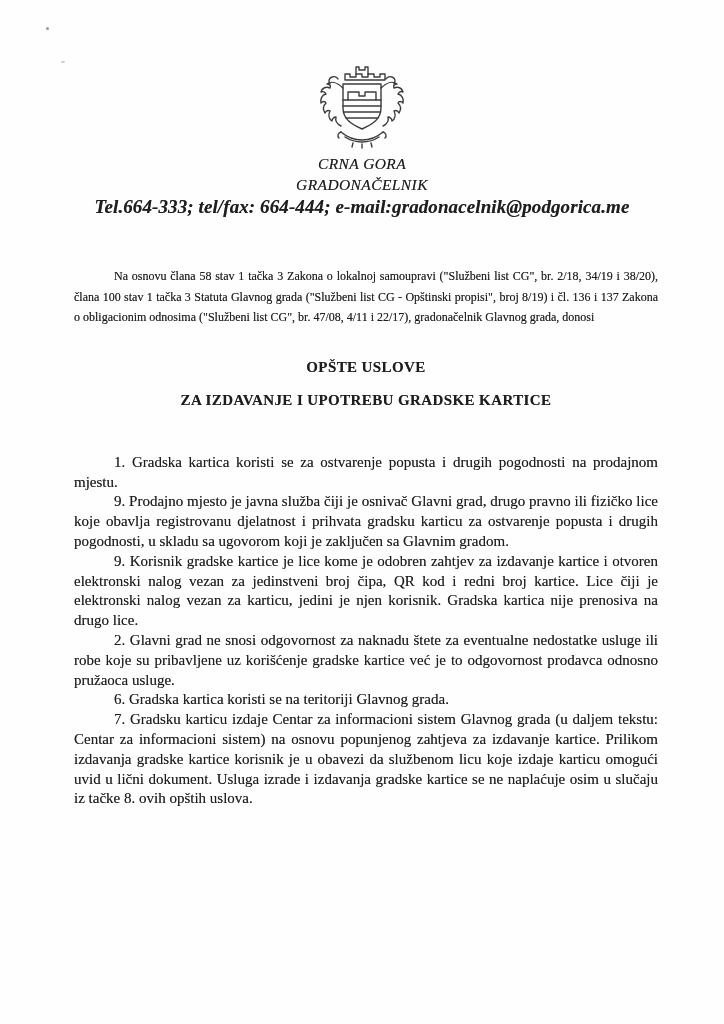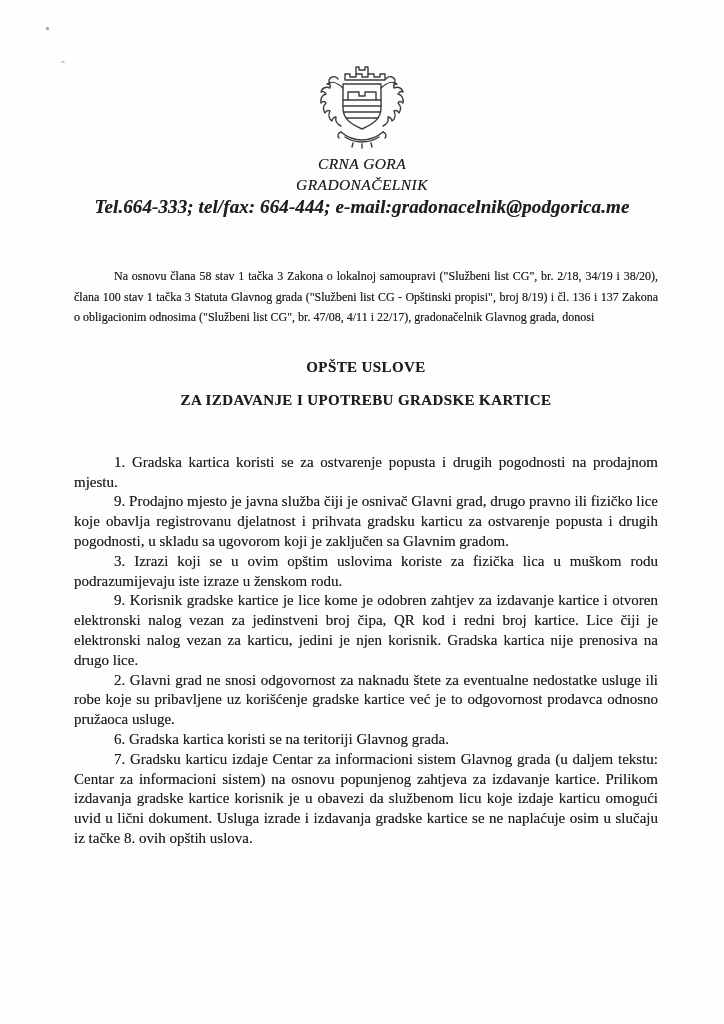--- a/index.html
+++ b/index.html
@@ -146,21 +146,20 @@
     <p class="preamble ink">Na osnovu člana 58 stav 1 tačka 3 Zakona o lokalnoj samoupravi ("Službeni list CG", br. 2/18, 34/19 i 38/20), člana 100 stav 1 tačka 3 Statuta Glavnog grada ("Službeni list CG - Opštinski propisi", broj 8/19) i čl. 136 i 137 Zakona o obligacionim odnosima ("Službeni list CG", br. 47/08, 4/11 i 22/17), gradonačelnik Glavnog grada, donosi</p>
 
     <div class="title-block">
       <h1 class="doc-title ink">OPŠTE USLOVE</h1>
       <h1 class="doc-title ink">ZA IZDAVANJE I UPOTREBU GRADSKE KARTICE</h1>
     </div>
 
     <div class="articles">
       <p class="body-par ink">1. Gradska kartica koristi se za ostvarenje popusta i drugih pogodnosti na prodajnom mjestu.</p>
       <p class="body-par ink">9. Prodajno mjesto je javna služba čiji je osnivač Glavni grad, drugo pravno ili fizičko lice koje obavlja registrovanu djelatnost i prihvata gradsku karticu za ostvarenje popusta i drugih pogodnosti, u skladu sa ugovorom koji je zaključen sa Glavnim gradom.</p>
-      <p class="body-par ink">3. Izrazi koji se u ovim opštim uslovima koriste za fizička lica u muškom rodu podrazumijevaju iste izraze u ženskom rodu.</p>
       <p class="body-par ink">9. Korisnik gradske kartice je lice kome je odobren zahtjev za izdavanje kartice i otvoren elektronski nalog vezan za jedinstveni broj čipa, QR kod i redni broj kartice. Lice čiji je elektronski nalog vezan za karticu, jedini je njen korisnik. Gradska kartica nije prenosiva na drugo lice.</p>
       <p class="body-par ink">2. Glavni grad ne snosi odgovornost za naknadu štete za eventualne nedostatke usluge ili robe koje su pribavljene uz korišćenje gradske kartice već je to odgovornost prodavca odnosno pružaoca usluge.</p>
       <p class="body-par ink">6. Gradska kartica koristi se na teritoriji Glavnog grada.</p>
       <p class="body-par ink">7. Gradsku karticu izdaje Centar za informacioni sistem Glavnog grada (u daljem tekstu: Centar za informacioni sistem) na osnovu popunjenog zahtjeva za izdavanje kartice. Prilikom izdavanja gradske kartice korisnik je u obavezi da službenom licu koje izdaje karticu omogući uvid u lični dokument. Usluga izrade i izdavanja gradske kartice se ne naplaćuje osim u slučaju iz tačke 8. ovih opštih uslova.</p>
     </div>
   </div>
 
 </div>
 
 </body></html>

